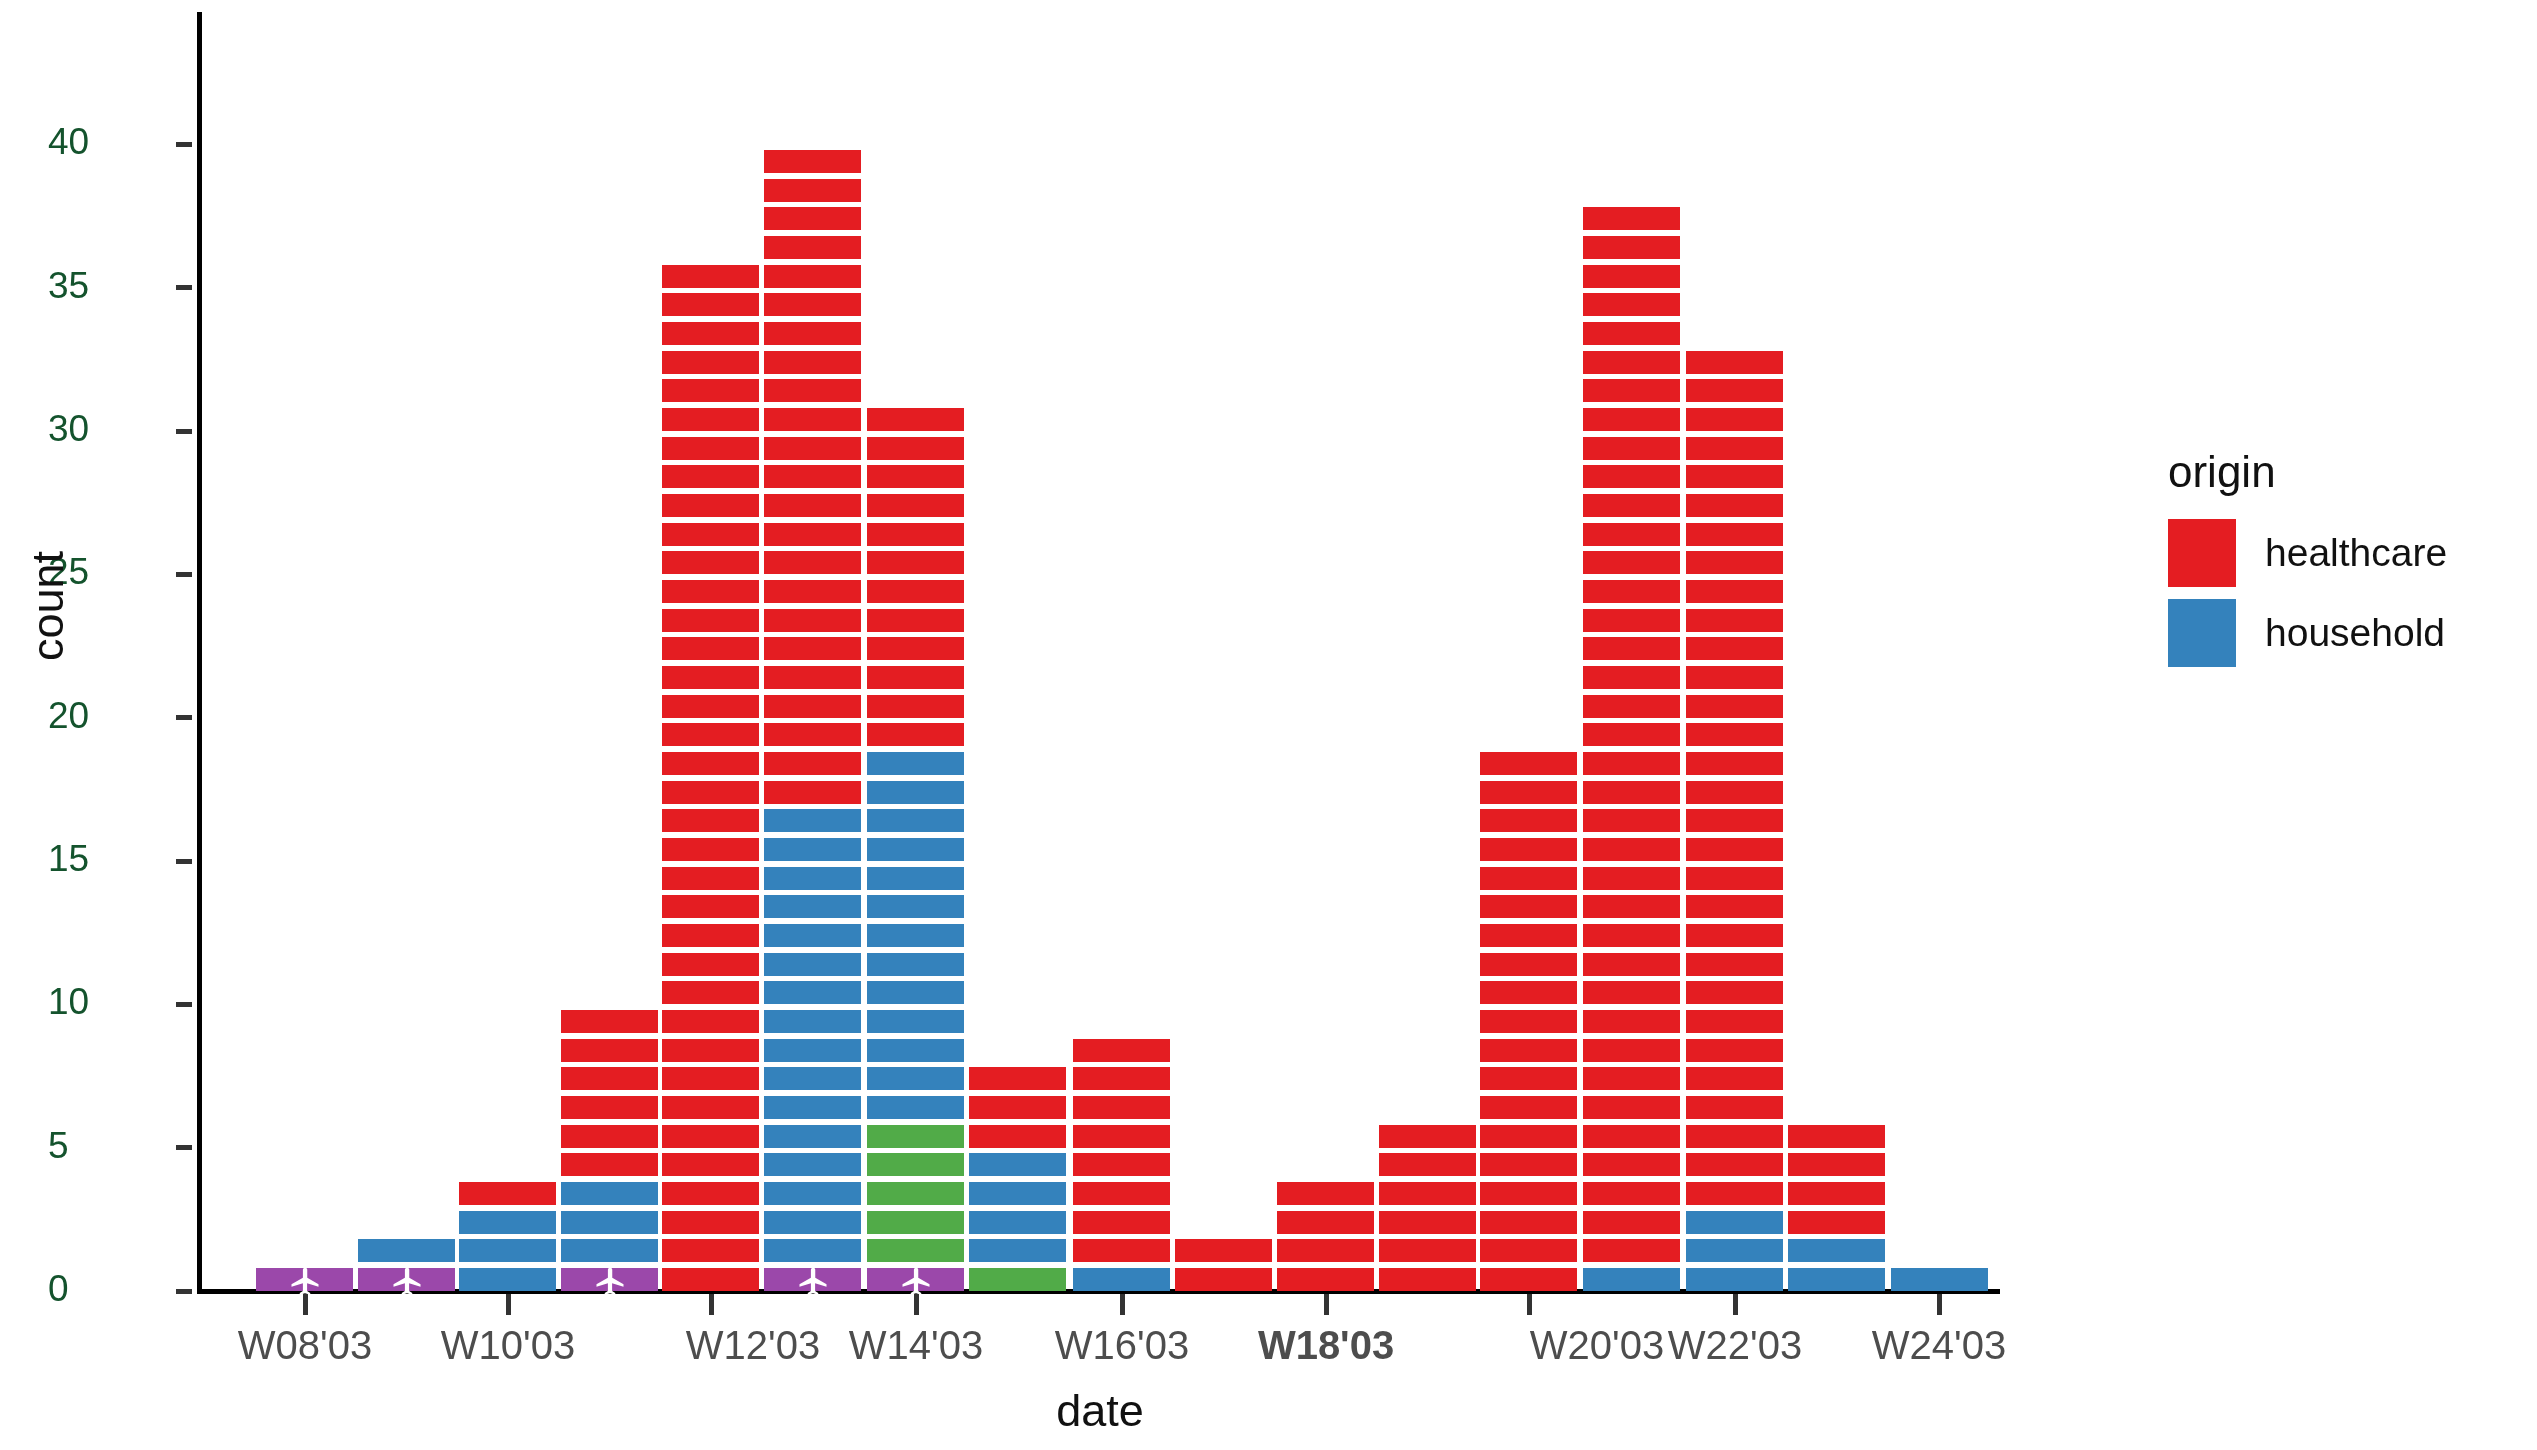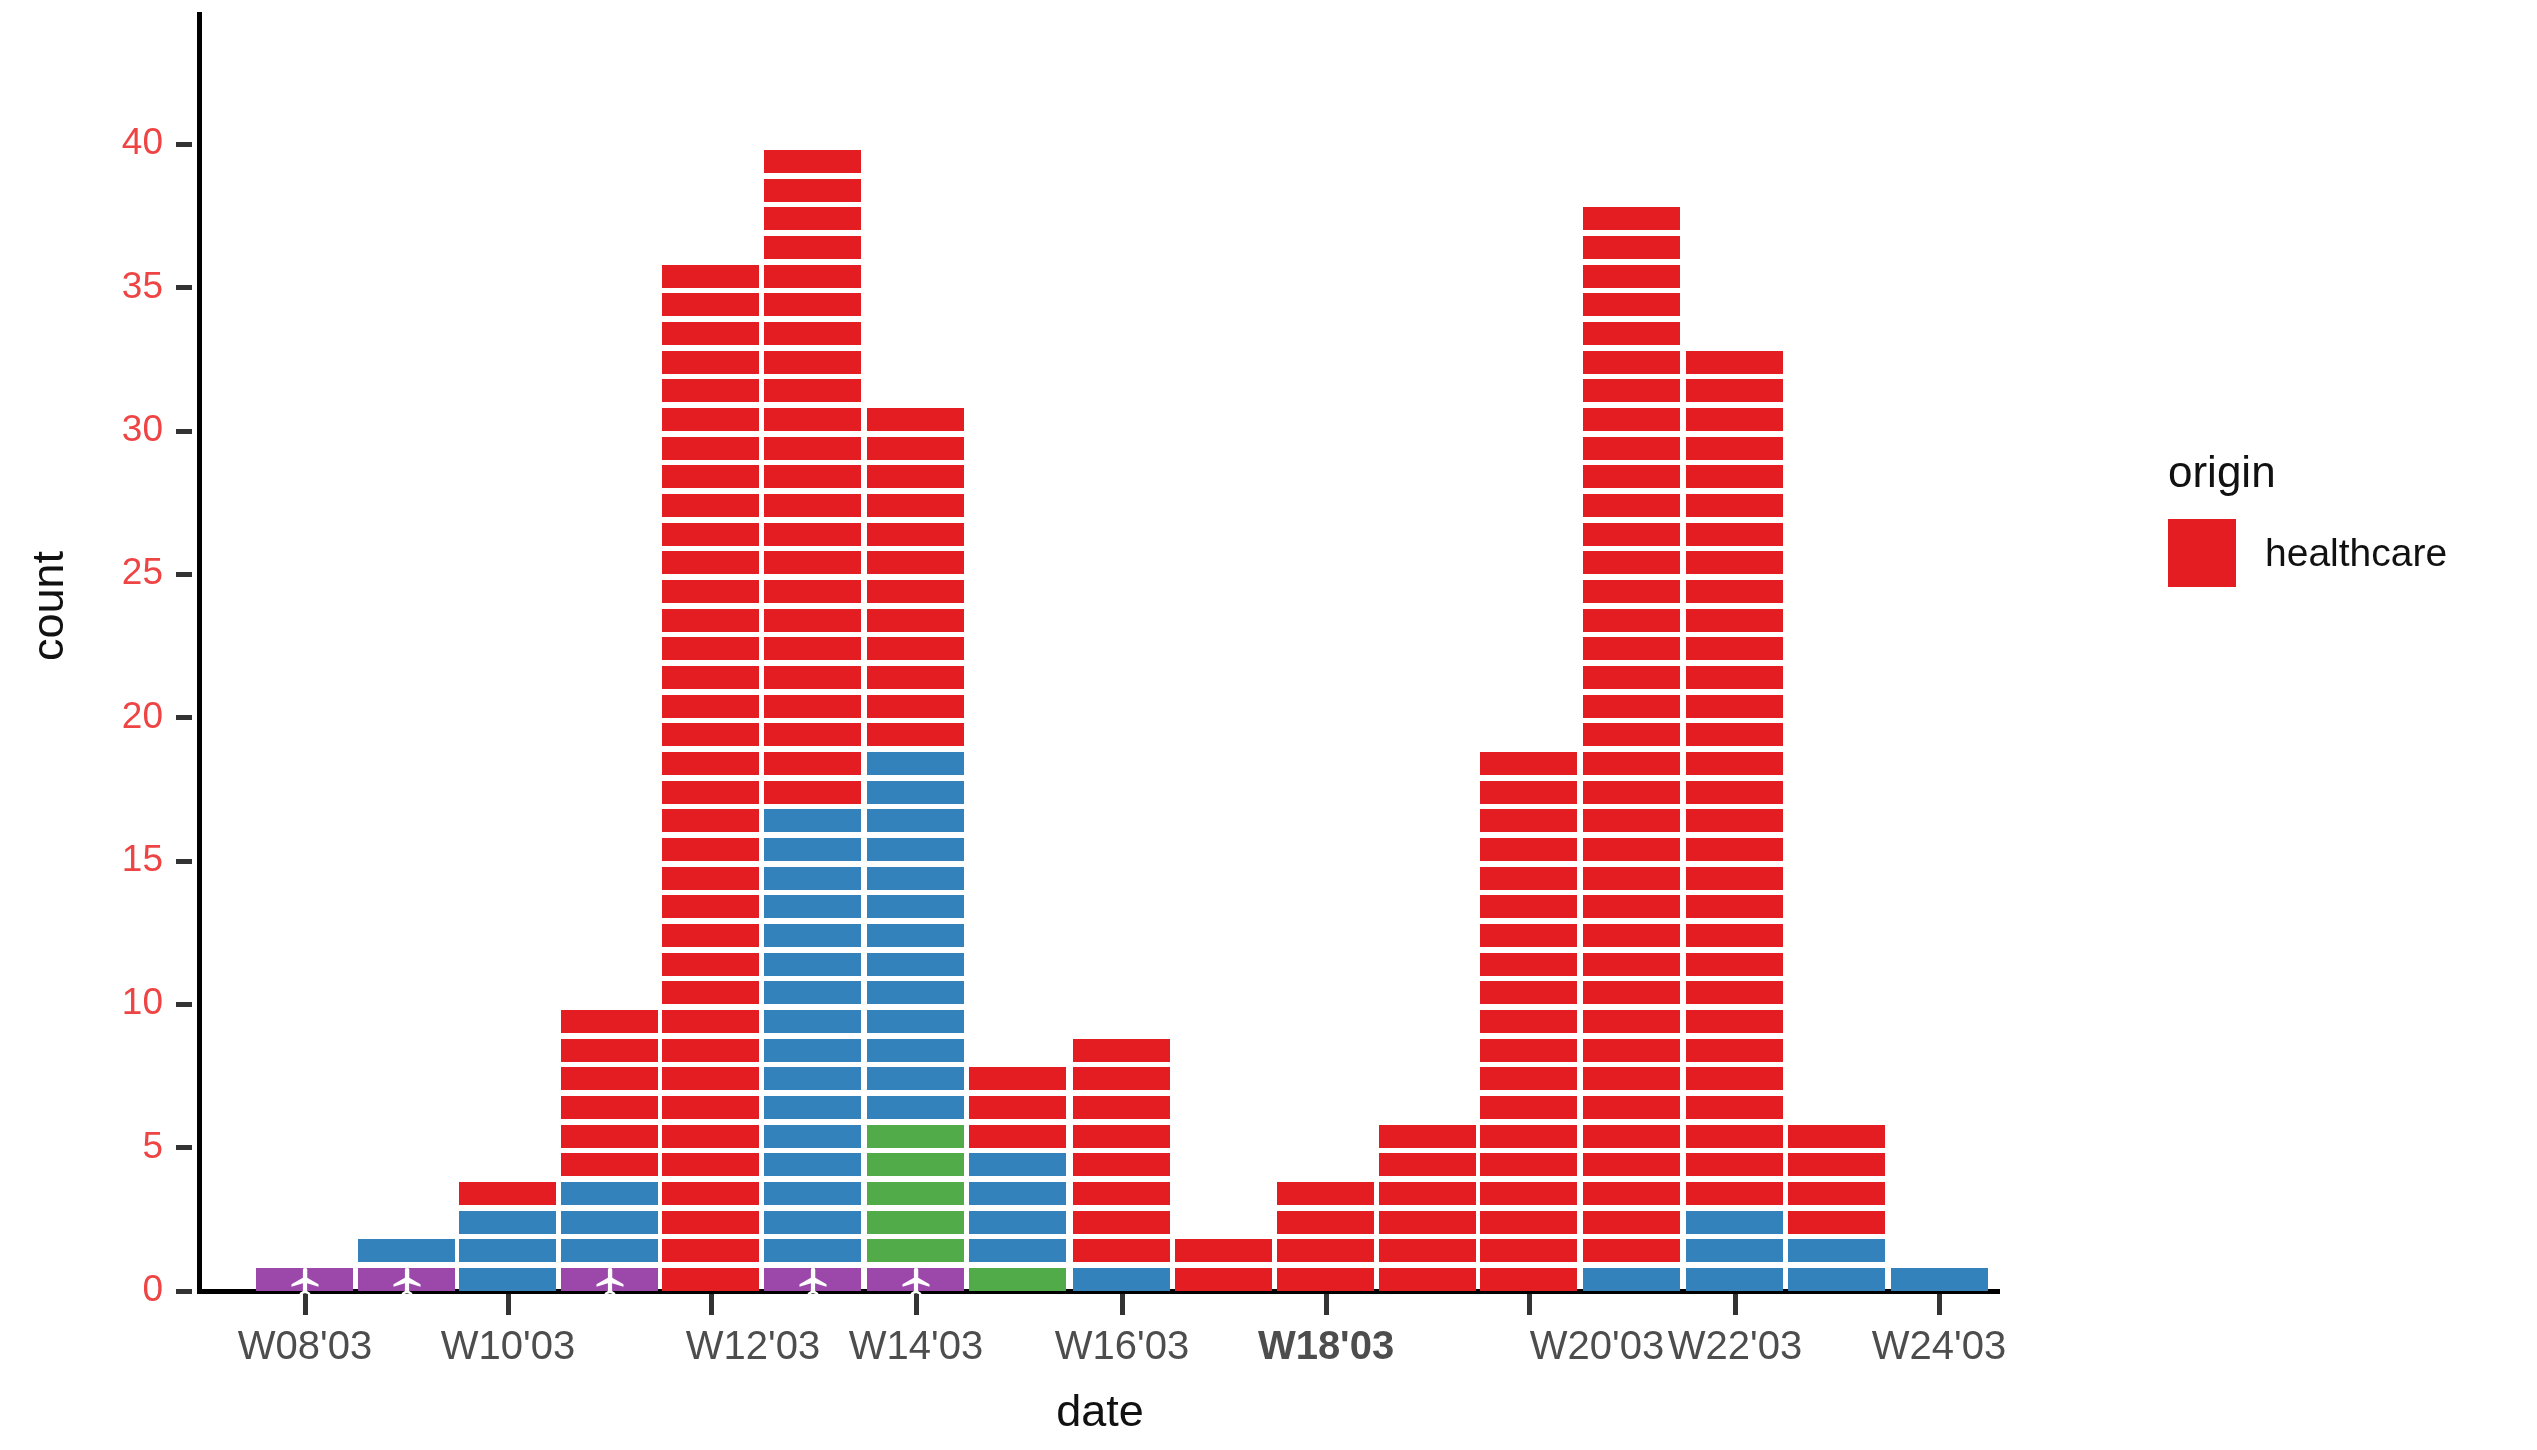--- a/index.html
+++ b/index.html
@@ -5,21 +5,21 @@
   html,body{margin:0;padding:0;background:#fff;}
   body{width:2538px;height:1450px;font-family:"Liberation Sans",sans-serif;overflow:hidden;}
   #root{position:relative;width:2538px;height:1450px;background:#ffffff;}
 
   
   .plot-area{position:absolute;left:199px;top:12px;width:1794px;height:1279px;}
   .axis-v{position:absolute;left:197px;top:12px;width:5.4px;height:1279px;background:#000;}
   .axis-h{position:absolute;left:197px;top:1289px;width:1803px;height:5.4px;background:#000;}
 
   .ytick-line{position:absolute;width:15.7px;height:4.8px;background:#333;left:176px;}
-  .ytick-label{position:absolute;right:2380px;color:#ef4444;font-size:37px;white-space:nowrap;text-align:right;}
+  .ytick-label{position:absolute;right:2380px;color:#14532d;font-size:37px;white-space:nowrap;}
   .ylab-wrap{position:absolute;left:0;top:0;width:2538px;height:1450px;pointer-events:none;}
   .ylabel{position:absolute;left:-73px;top:580px;width:242px;text-align:center;font-size:45px;color:#111;
           transform:rotate(-90deg);transform-origin:center center;}
 
   .xtick-line{position:absolute;top:1294px;width:4.8px;height:20.5px;background:#333;}
   .xtick-label{position:absolute;top:1323px;color:#4d4d4d;font-size:40px;white-space:nowrap;
                transform:translateX(-50%);}
   .xlabel{position:absolute;top:1385px;left:1100px;font-size:45px;color:#111;transform:translateX(-50%);}
 
   
@@ -402,17 +402,21 @@
       </div>
     </div>
 
   <div class="legend">
     <div class="legend-title">origin</div>
     <div id="legend-items">
         <div class="legend-row">
           <div class="legend-key healthcare"></div>
           <div class="legend-label">healthcare</div>
         </div>
+        <div class="legend-row">
+          <div class="legend-key household"></div>
+          <div class="legend-label">household</div>
+        </div>
       </div>
   </div>
 
 </div>
 
 
 </body></html>

